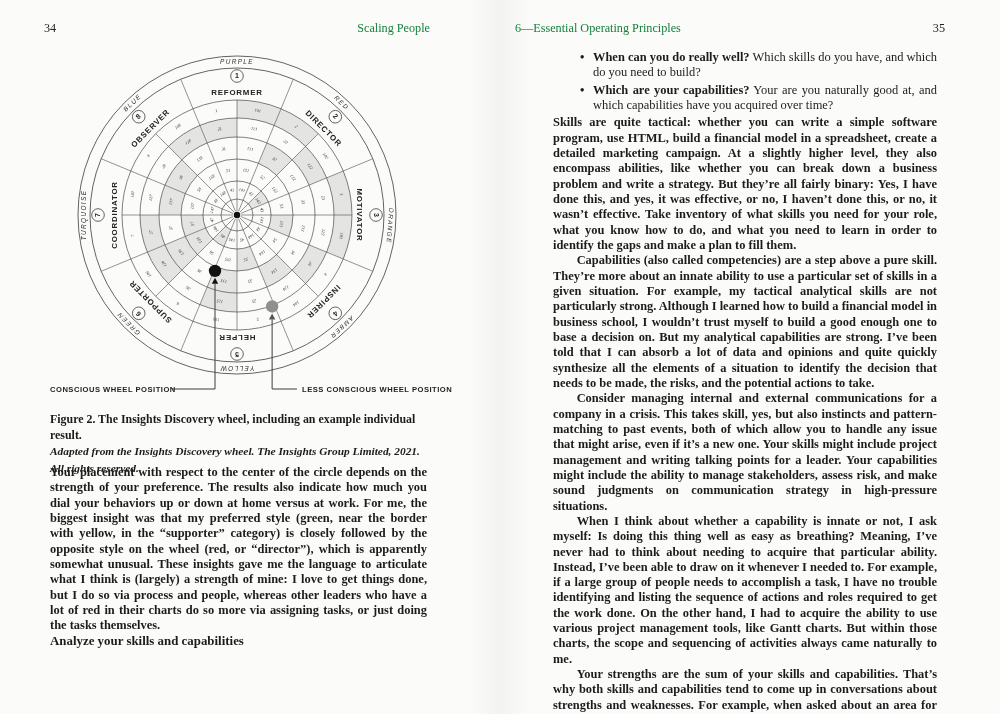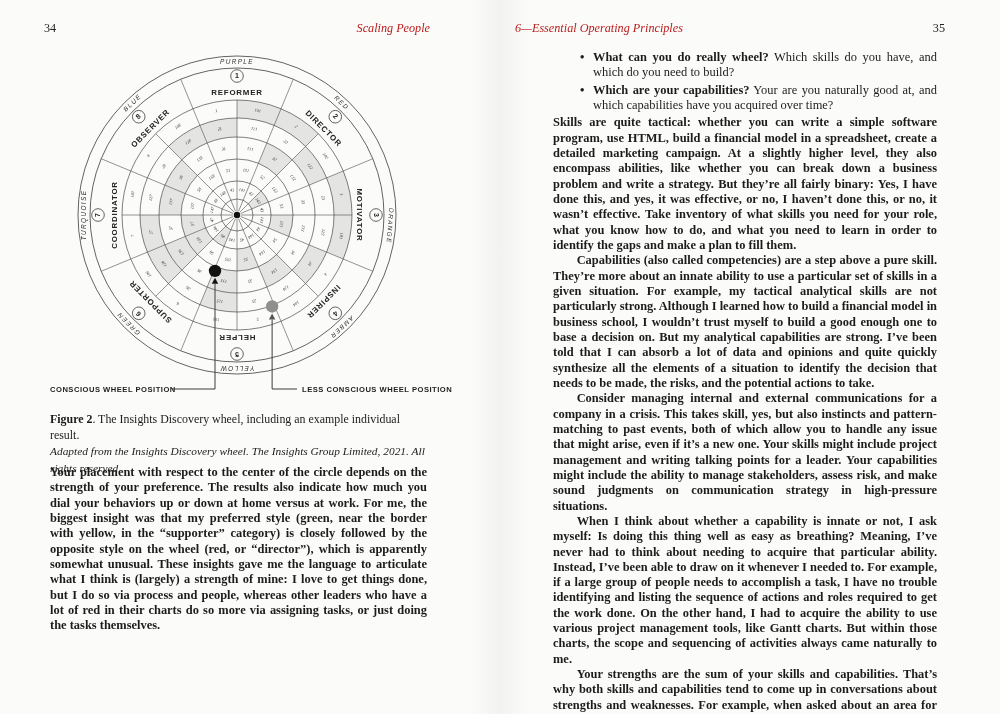--- a/index.html
+++ b/index.html
@@ -6,33 +6,33 @@
   body{
     width:1000px;height:714px;position:relative;overflow:hidden;
     background:#fbfbf9;color:#1b1b1b;
     font-family:"Liberation Serif",serif;
   }
   .gutter{
     position:absolute;left:470px;top:0;width:60px;height:714px;
     background:linear-gradient(90deg,rgba(0,0,0,0) 0%,rgba(0,0,0,0.035) 50%,rgba(0,0,0,0) 100%);
     pointer-events:none;
   }
-  .running-head{position:absolute;top:21px;font-size:12.2px;font-style:italic;color:#b91c1c;}
+  .running-head{position:absolute;top:21px;font-size:12.2px;color:#15803d;}
   .folio{position:absolute;top:21px;font-size:12.2px;color:#222;}
   .body-text{
     position:absolute;text-align:justify;
     font-size:12.45px;line-height:15.33px;color:#1c1c1c;
   }
   .body-text p{margin:0;padding:0;font-weight:bold;}
   p.indent{text-indent:1.9em;}
   .section-heading{font-weight:bold;margin:6px 0 1px 0;font-size:12.9px;}
   .bullet{display:flex;margin:0 0 2px 0;padding-left:27px;}
   .bullet .bmark{flex:0 0 13px;font-weight:bold;}
   .bullet .btext{flex:1;}
-  .caption{position:absolute;left:50px;top:411px;width:382px;}
+  .caption{position:absolute;left:50px;top:411px;width:382px;font-weight:bold;}
   .caption .cap1{font-size:11.9px;line-height:16px;}
   .caption .cap2{font-size:11.4px;line-height:17px;font-style:italic;}
   svg text{user-select:none;}
 </style>
 </head>
 <body>
 
 <div class="gutter"></div>
 
 <div>
@@ -226,31 +226,32 @@
       </g>
     </svg>
 
   <div class="caption">
     <div class="cap1"><b>Figure 2</b><span>. The Insights Discovery wheel, including an example individual result.</span></div>
     <div class="cap2">Adapted from the Insights Discovery wheel. The Insights Group Limited, 2021. All rights reserved.</div>
   </div>
 
   <div class="body-text" style="left:50px;top:465px;width:377px;">
     <p>Your placement with respect to the center of the circle depends on the strength of your preference. The results also indicate how much you dial your behaviors up or down at home versus at work. For me, the biggest insight was that my preferred style (green, near the border with yellow, in the “supporter” category) is closely followed by the opposite style on the wheel (red, or “director”), which is apparently somewhat unusual. These insights gave me the language to articulate what I think is (largely) a strength of mine: I love to get things done, but I do so via process and people, whereas other leaders who have a lot of red in their charts do so more via assigning tasks, or just doing the tasks themselves.</p>
+    <p class="section-heading">Analyze your skills and capabilities</p>
   </div>
 </div>
 
 <div>
   <div class="running-head" style="left:515px;">6—Essential Operating Principles</div>
   <div class="folio" style="left:900px;width:45px;text-align:right;">35</div>
 
   <div class="body-text" style="left:553px;top:50px;width:384px;">
     <div class="bullet">
       <span class="bmark">•</span>
-      <div class="btext"><b>What can you do really wheel?</b><span> Which skills do you have, and which do you need to build?</span></div>
+      <div class="btext"><b>When can you do really well?</b><span> Which skills do you have, and which do you need to build?</span></div>
     </div>
     <div class="bullet">
       <span class="bmark">•</span>
       <div class="btext"><b>Which are your capabilities?</b><span> Your are you naturally good at, and which capabilities have you acquired over time?</span></div>
     </div>
     <p>Skills are quite tactical: whether you can write a simple software program, use HTML, build a financial model in a spreadsheet, create a detailed marketing campaign. At a slightly higher level, they also encompass abilities, like whether you can break down a business problem and write a strategy. But they’re all fairly binary: Yes, I have done this, and yes, it was effective, or no, I haven’t done this, or no, it wasn’t effective. Take inventory of what skills you need for your role, what you know how to do, and what you need to learn in order to identify the gaps and make a plan to fill them.</p>
     <p class="indent">Capabilities (also called competencies) are a step above a pure skill. They’re more about an innate ability to use a particular set of skills in a given situation. For example, my tactical analytical skills are not particularly strong. Although I learned how to build a financial model in business school, I wouldn’t trust myself to build a good enough one to base a decision on. But my analytical capabilities are strong. I’ve been told that I can absorb a lot of data and opinions and quite quickly synthesize all the elements of a situation to identify the decision that needs to be made, the risks, and the potential actions to take.</p>
     <p class="indent">Consider managing internal and external communications for a company in a crisis. This takes skill, yes, but also instincts and pattern-matching to past events, both of which allow you to handle any issue that might arise, even if it’s a new one. Your skills might include project management and writing talking points for a leader. Your capabilities might include the ability to manage stakeholders, assess risk, and make sound judgments on communication strategy in high-pressure situations.</p>
     <p class="indent">When I think about whether a capability is innate or not, I ask myself: Is doing this thing well as easy as breathing? Meaning, I’ve never had to think about needing to acquire that particular ability. Instead, I’ve been able to draw on it whenever I needed to. For example, if a large group of people needs to accomplish a task, I have no trouble identifying and listing the sequence of actions and roles required to get the work done. On the other hand, I had to acquire the ability to use various project management tools, like Gantt charts. But within those charts, the scope and sequencing of activities always came naturally to me.</p>
     <p class="indent">Your strengths are the sum of your skills and capabilities. That’s why both skills and capabilities tend to come up in conversations about strengths and weaknesses. For example, when asked about an area for development, one of my reports might say, “I want to write better emails.”</p>

